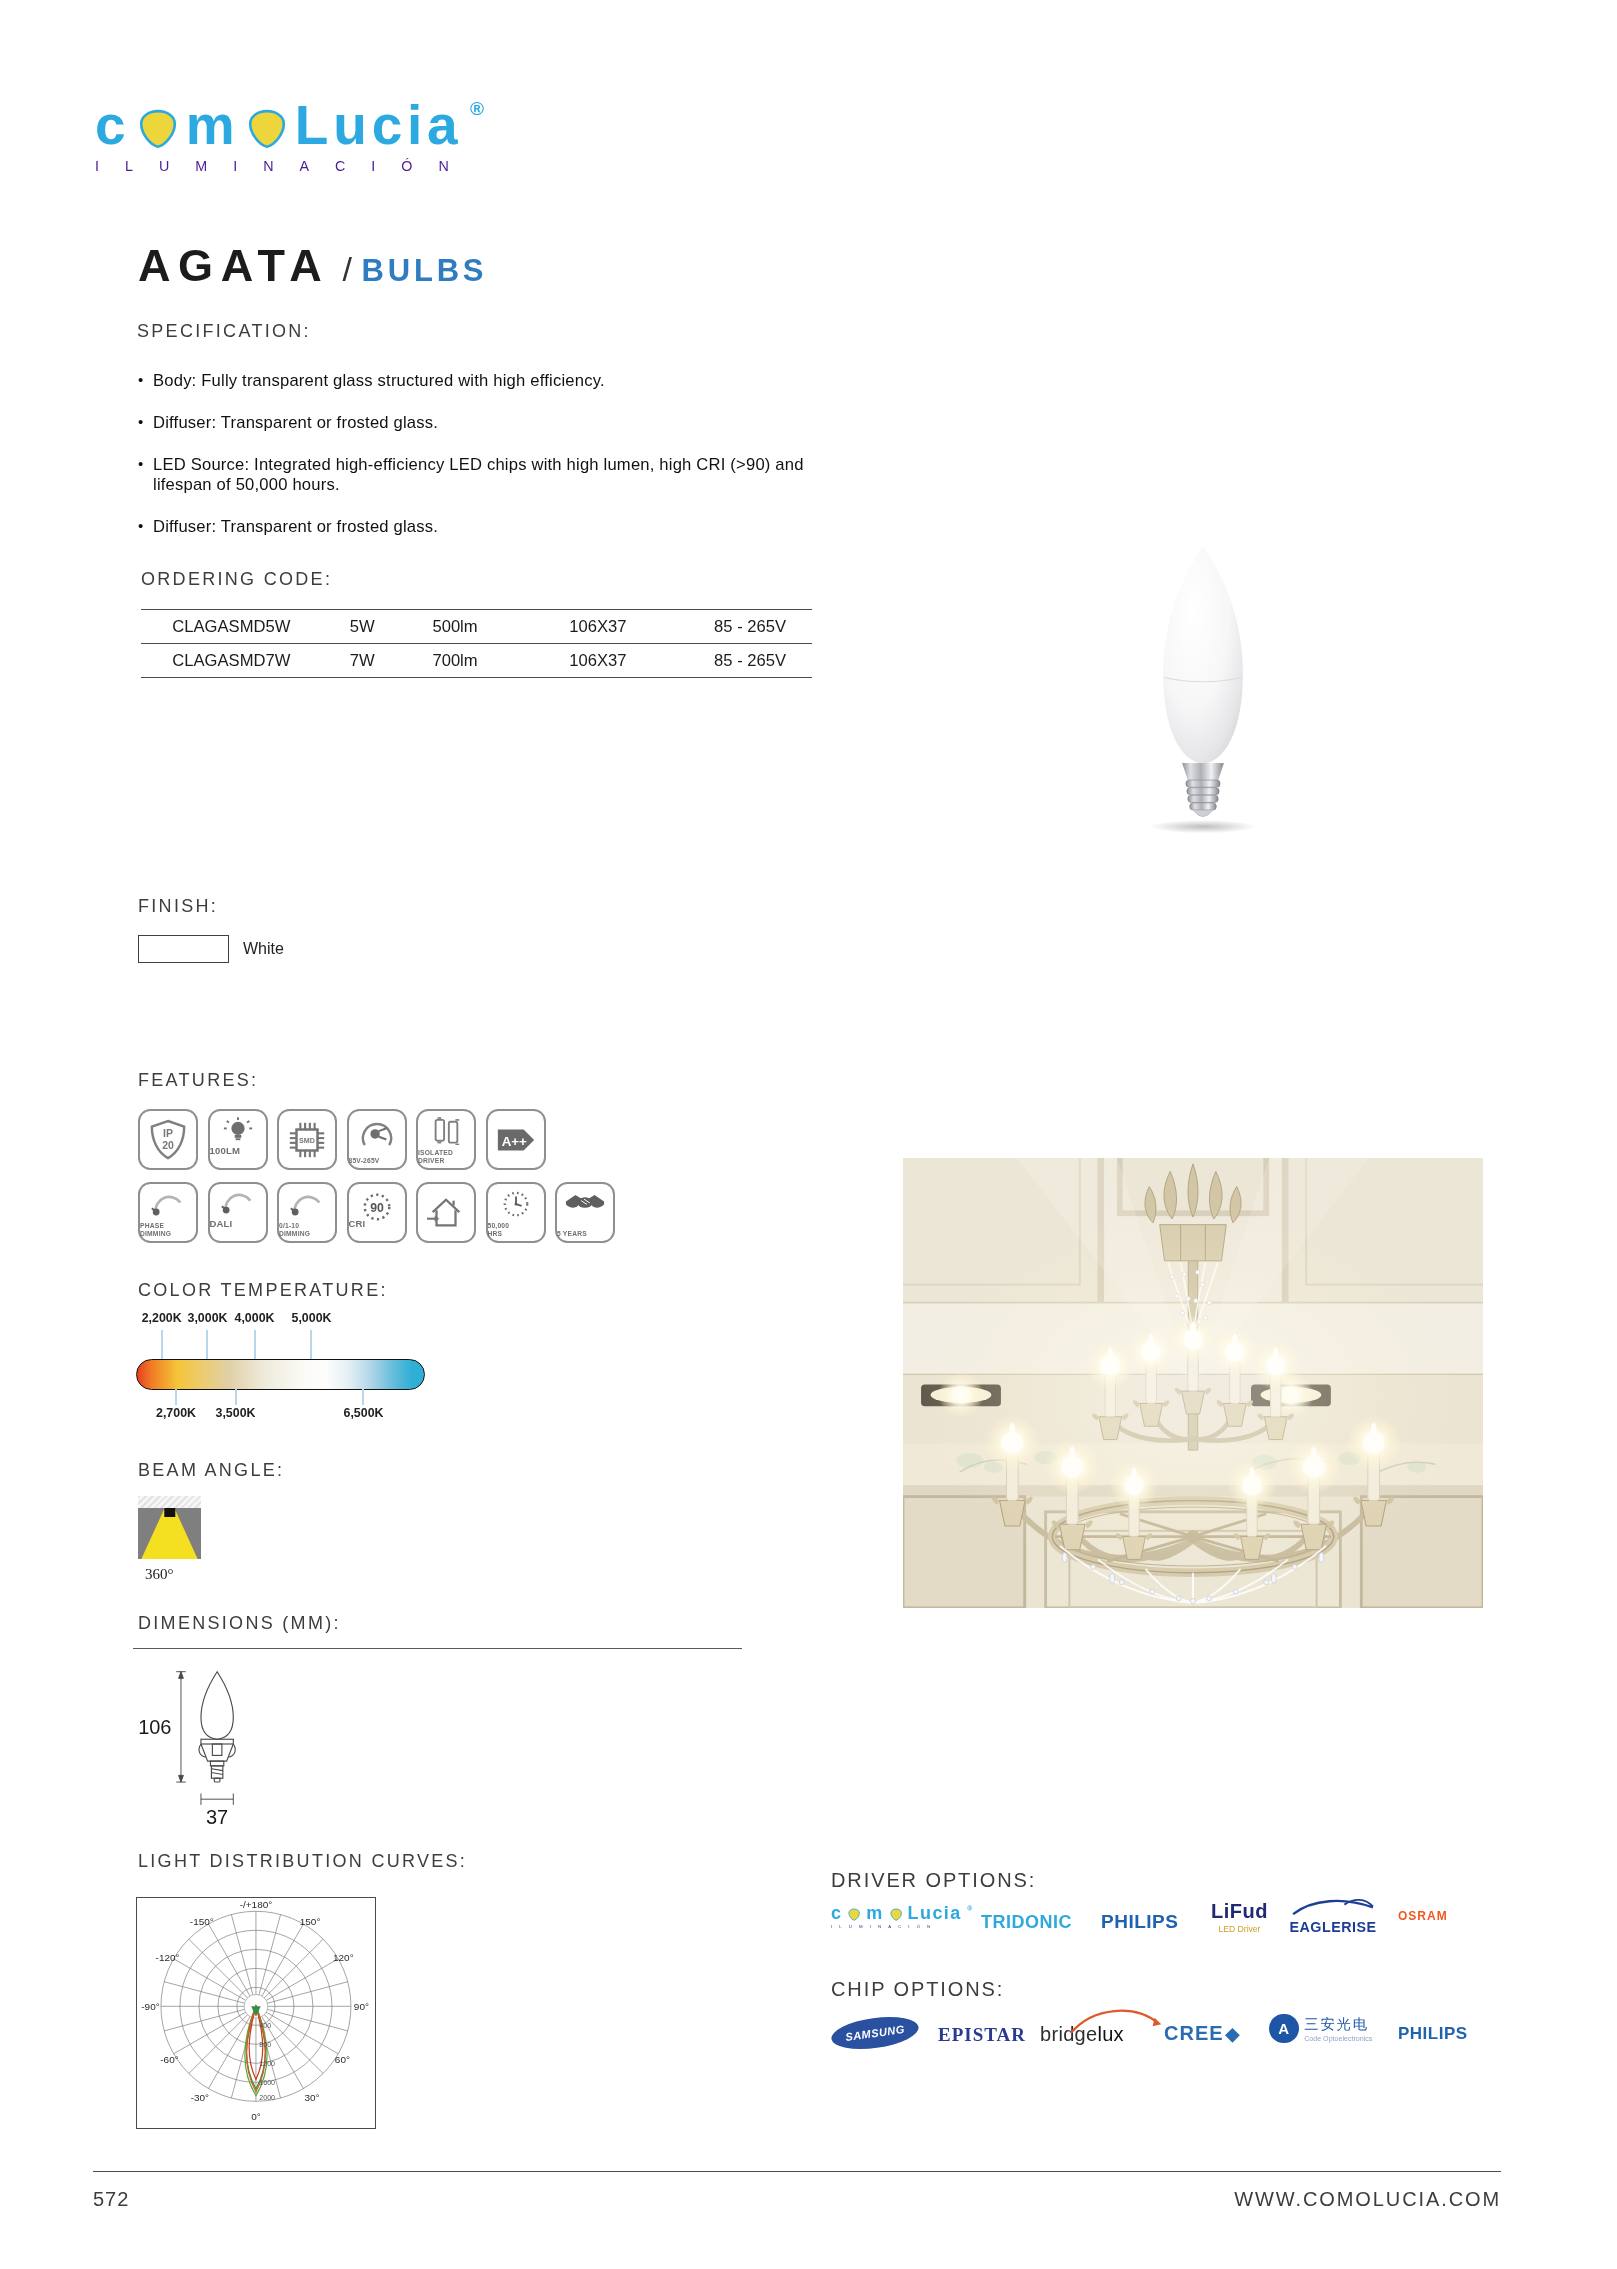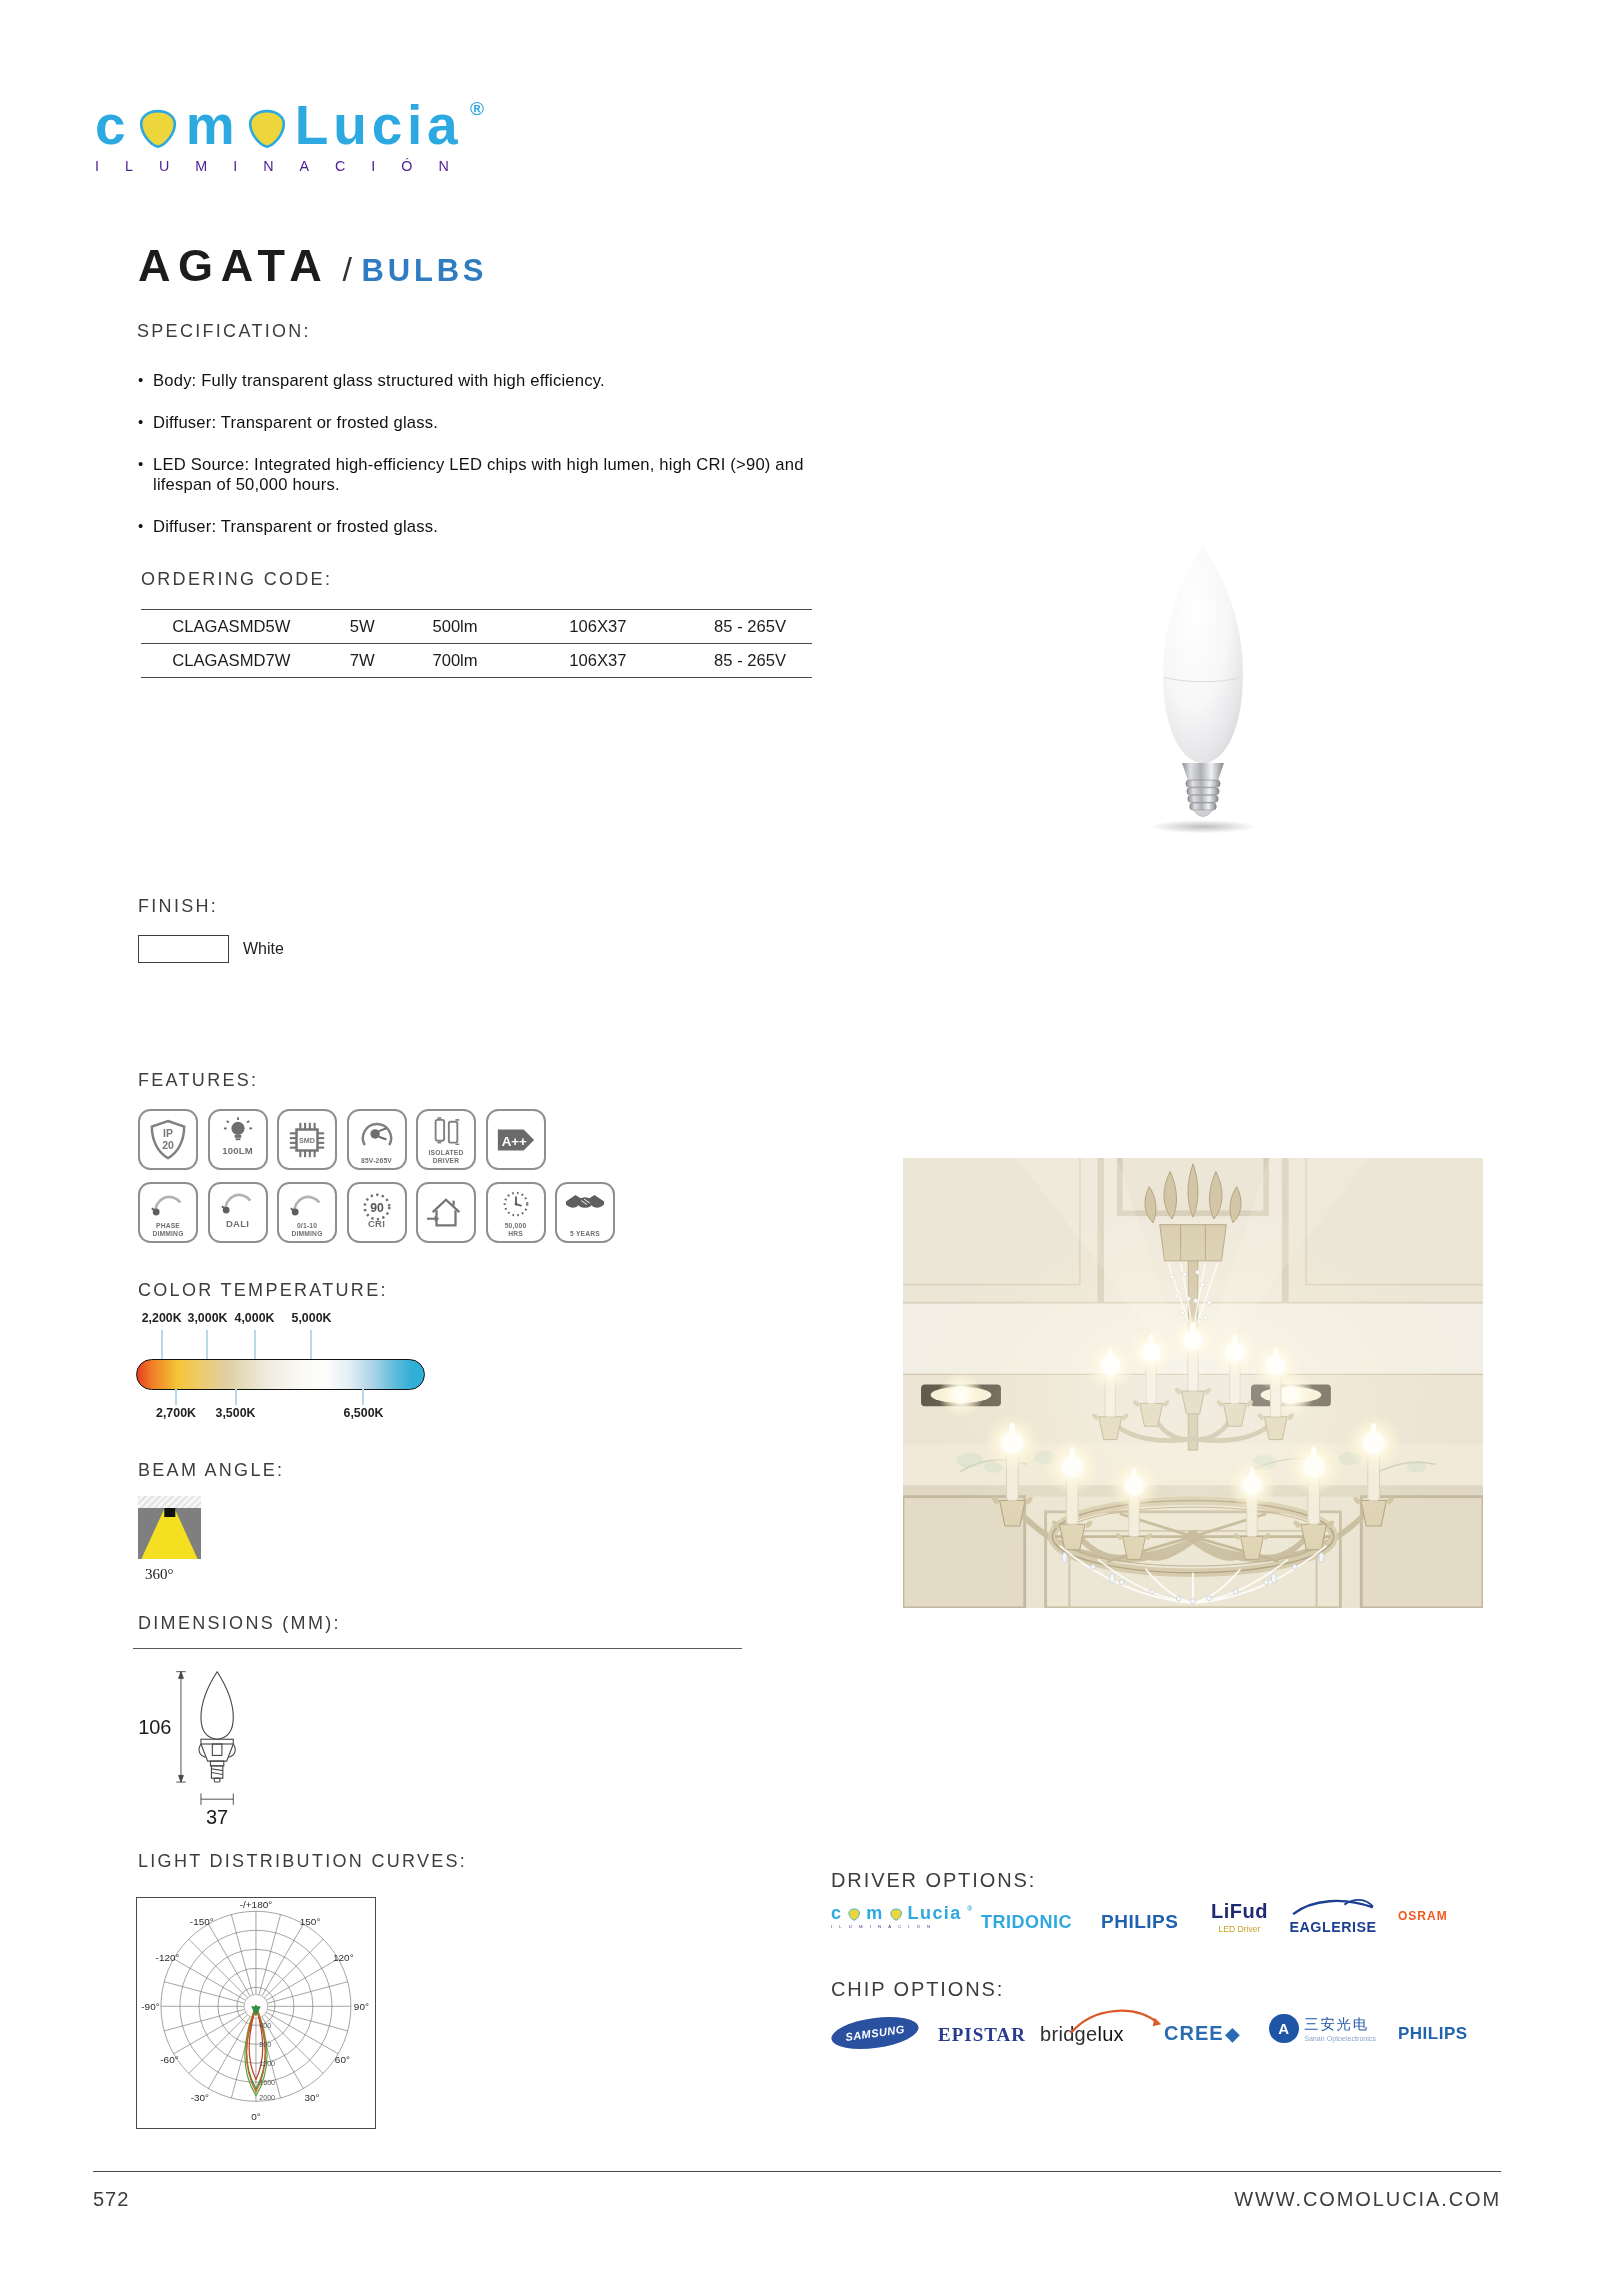--- a/index.html
+++ b/index.html
@@ -46,21 +46,21 @@
   .finish-swatch{left:138px;top:935px;width:91px;height:27.6px;background:#fff;border:1.9px solid #3f3f3f}
   .finish-label{left:243px;top:940px;font-size:16px;color:#222}
 
   
   .feat-row{position:absolute;display:flex;gap:9.5px}
   .feat-row1{left:138px;top:1109px}
   .feat-row2{left:138px;top:1182px}
   .ficon{width:60px;height:61px;border:2.4px solid #8f8f8f;border-radius:12.4px;background:#fff;position:relative}
   .fglyph{position:absolute;top:5.7px;left:50%;transform:translateX(-50%)}
   .fglyph.ctr{top:50%;transform:translate(-50%,-50%)}
-  .flabel{position:absolute;bottom:3.8px;width:100%;text-align:center;font-size:6.7px;line-height:1.15;color:#6f6f6f;letter-spacing:0.2px;white-space:pre-line;font-weight:700}
+  .flabel{position:absolute;bottom:3.8px;width:100%;font-size:6.7px;line-height:1.15;color:#6f6f6f;letter-spacing:0.2px;white-space:pre-line;font-weight:700}
   .flabel.big{font-size:9.5px;bottom:11.4px}
 
   
   .ct-wrap{left:136px;top:1311px;width:289px;height:109px}
   .ct-lab{position:absolute;width:61px;text-align:center;font-size:12.4px;font-weight:700;color:#222}
   .ct-top{top:0}
   .ct-bot{top:95px}
   .ct-tick{position:absolute;width:2.4px;background:#b9d7ec}
   .ct-tick-top{top:19px;height:28.5px}
   .ct-tick-bot{top:78px;height:16px}
@@ -681,21 +681,21 @@
     </svg>
     <span>bridge</span><span class="lux">lux</span>
   </div>
   <div class="lg-item cree">
     <span>CREE</span><span class="cree-diamond">◆</span>
   </div>
   <div class="lg-item sanan">
     <div class="sanan-circle">A</div>
     <div>
       <div class="sanan-cjk">三安光电</div>
-      <div class="sanan-sub">Sanan Optoelectronics</div>
+      <div class="sanan-sub">Code Optoelectronics</div>
     </div>
   </div>
   <span class="lg-item philips-c">PHILIPS</span>
 </div>
 
 <div class="abs footer-line"></div>
 <div class="abs footer-num">572</div>
 <div class="abs footer-web">WWW.COMOLUCIA.COM</div>
 
 

